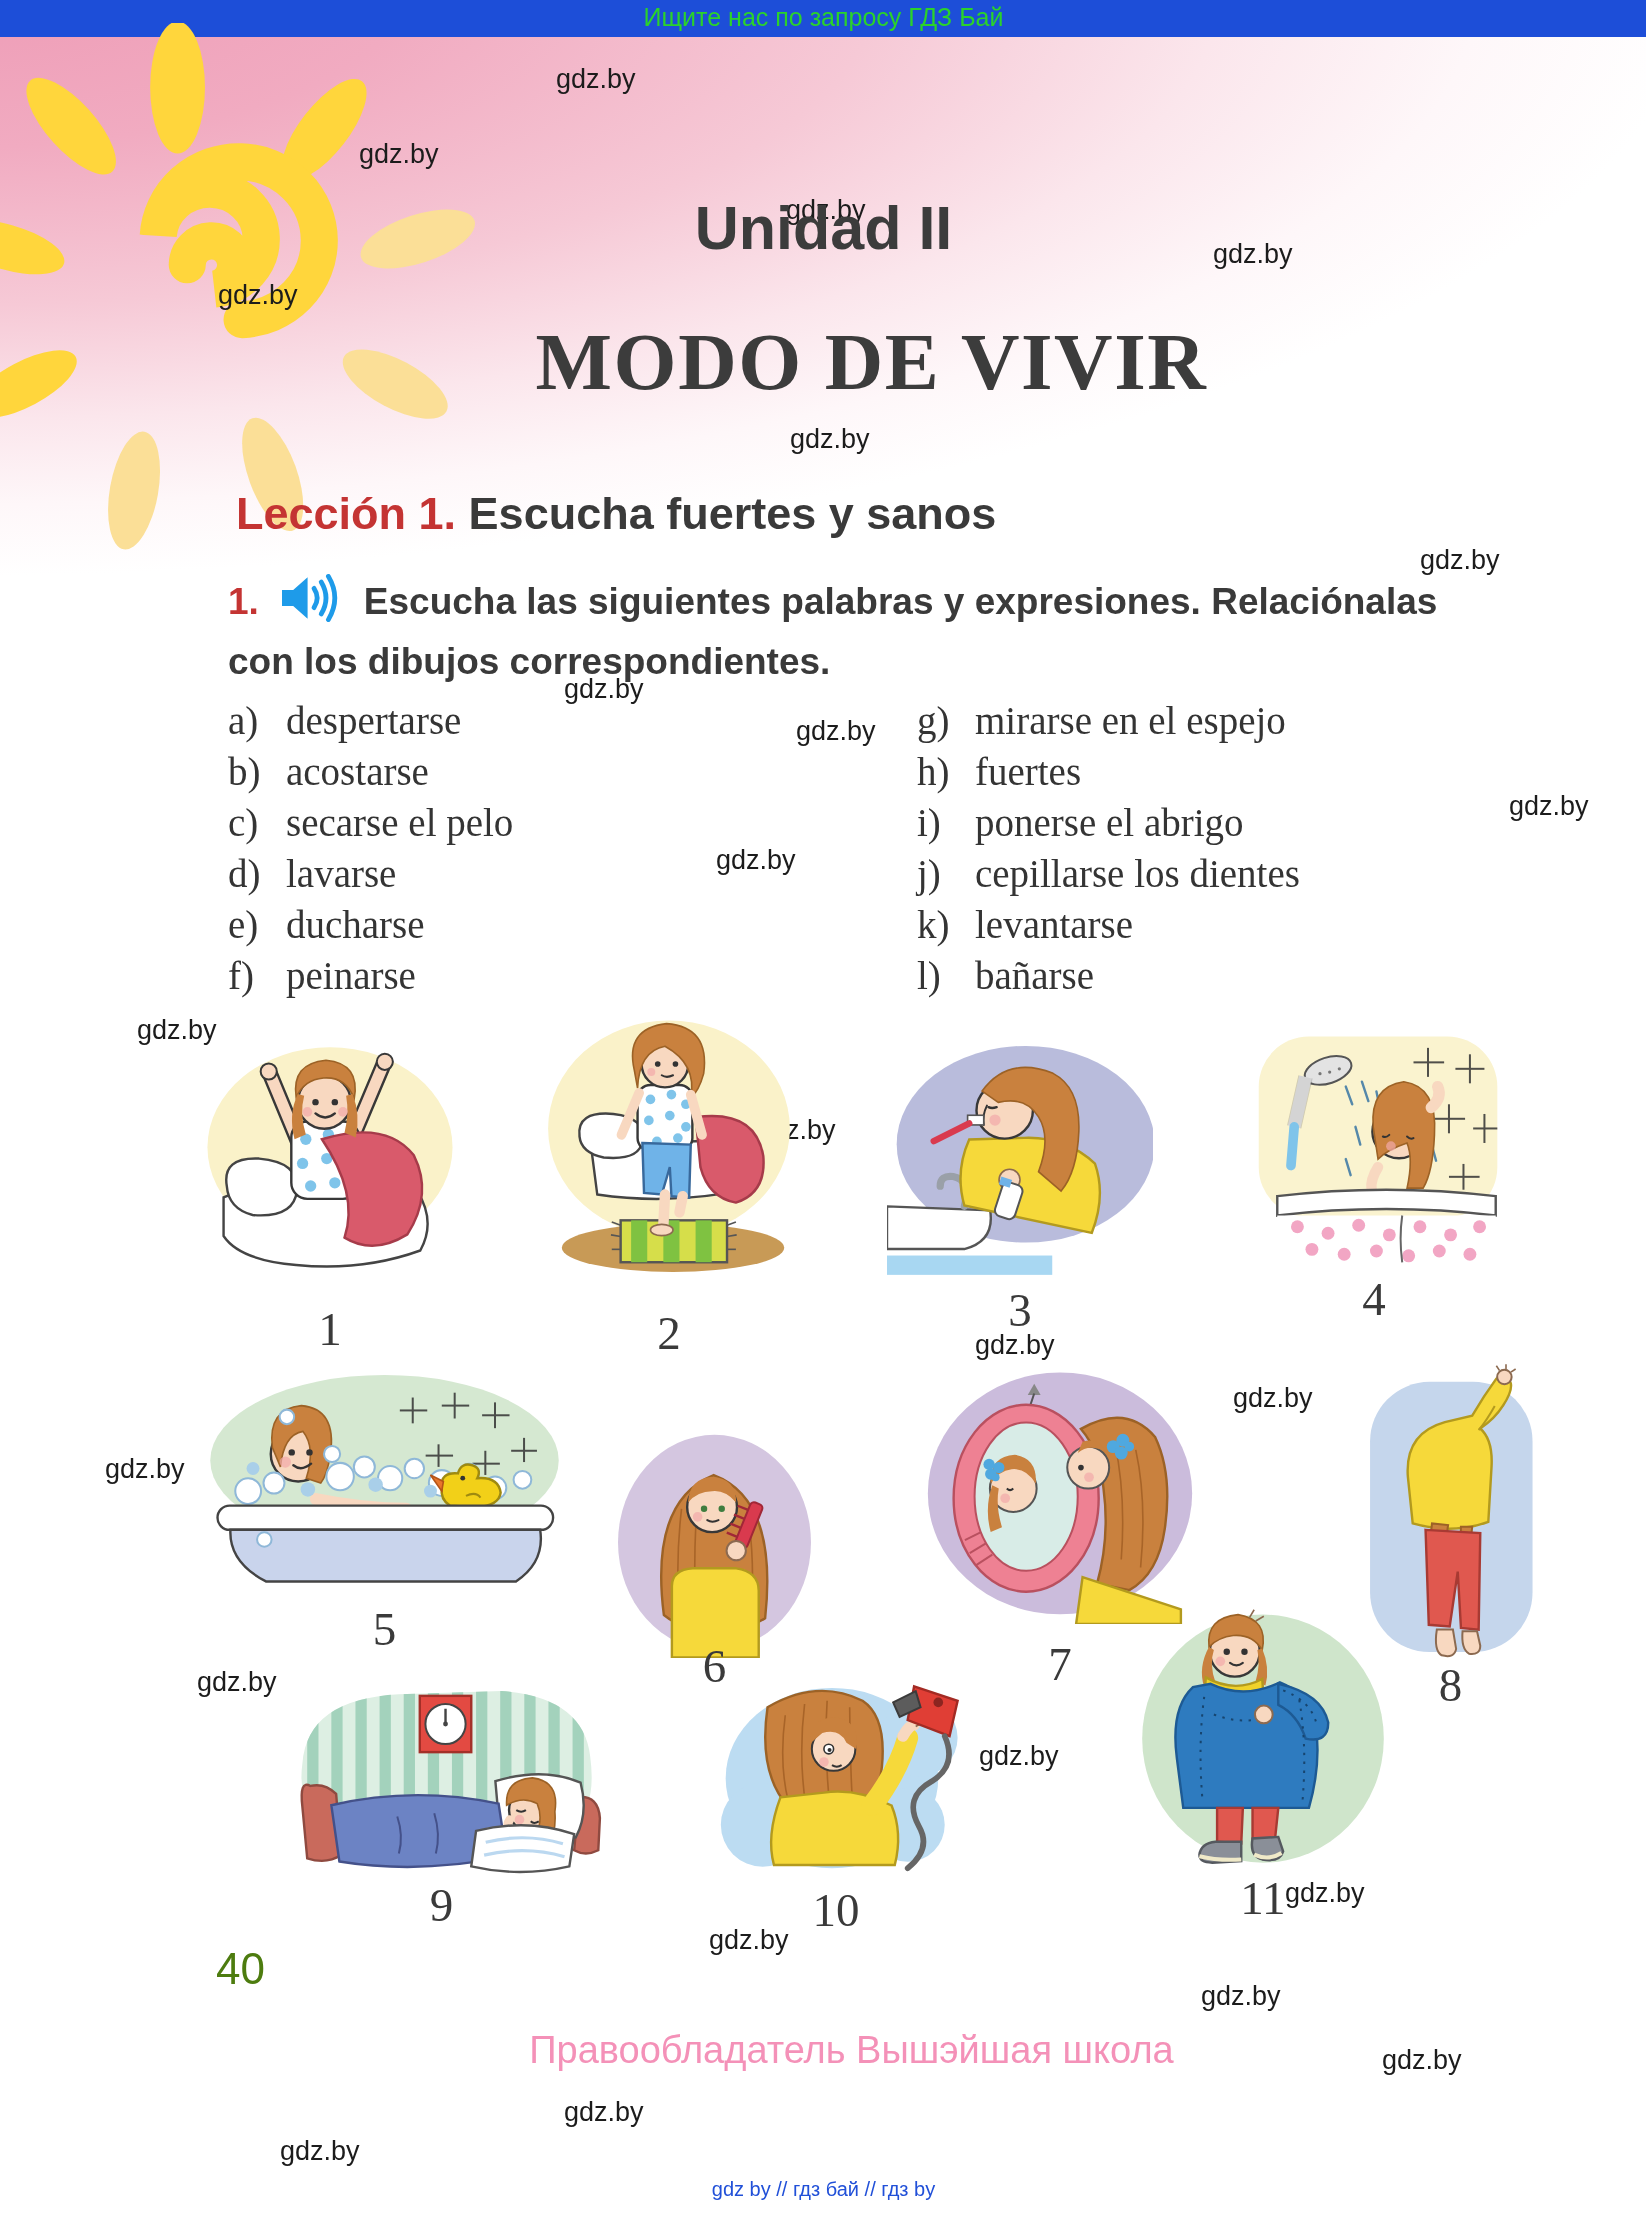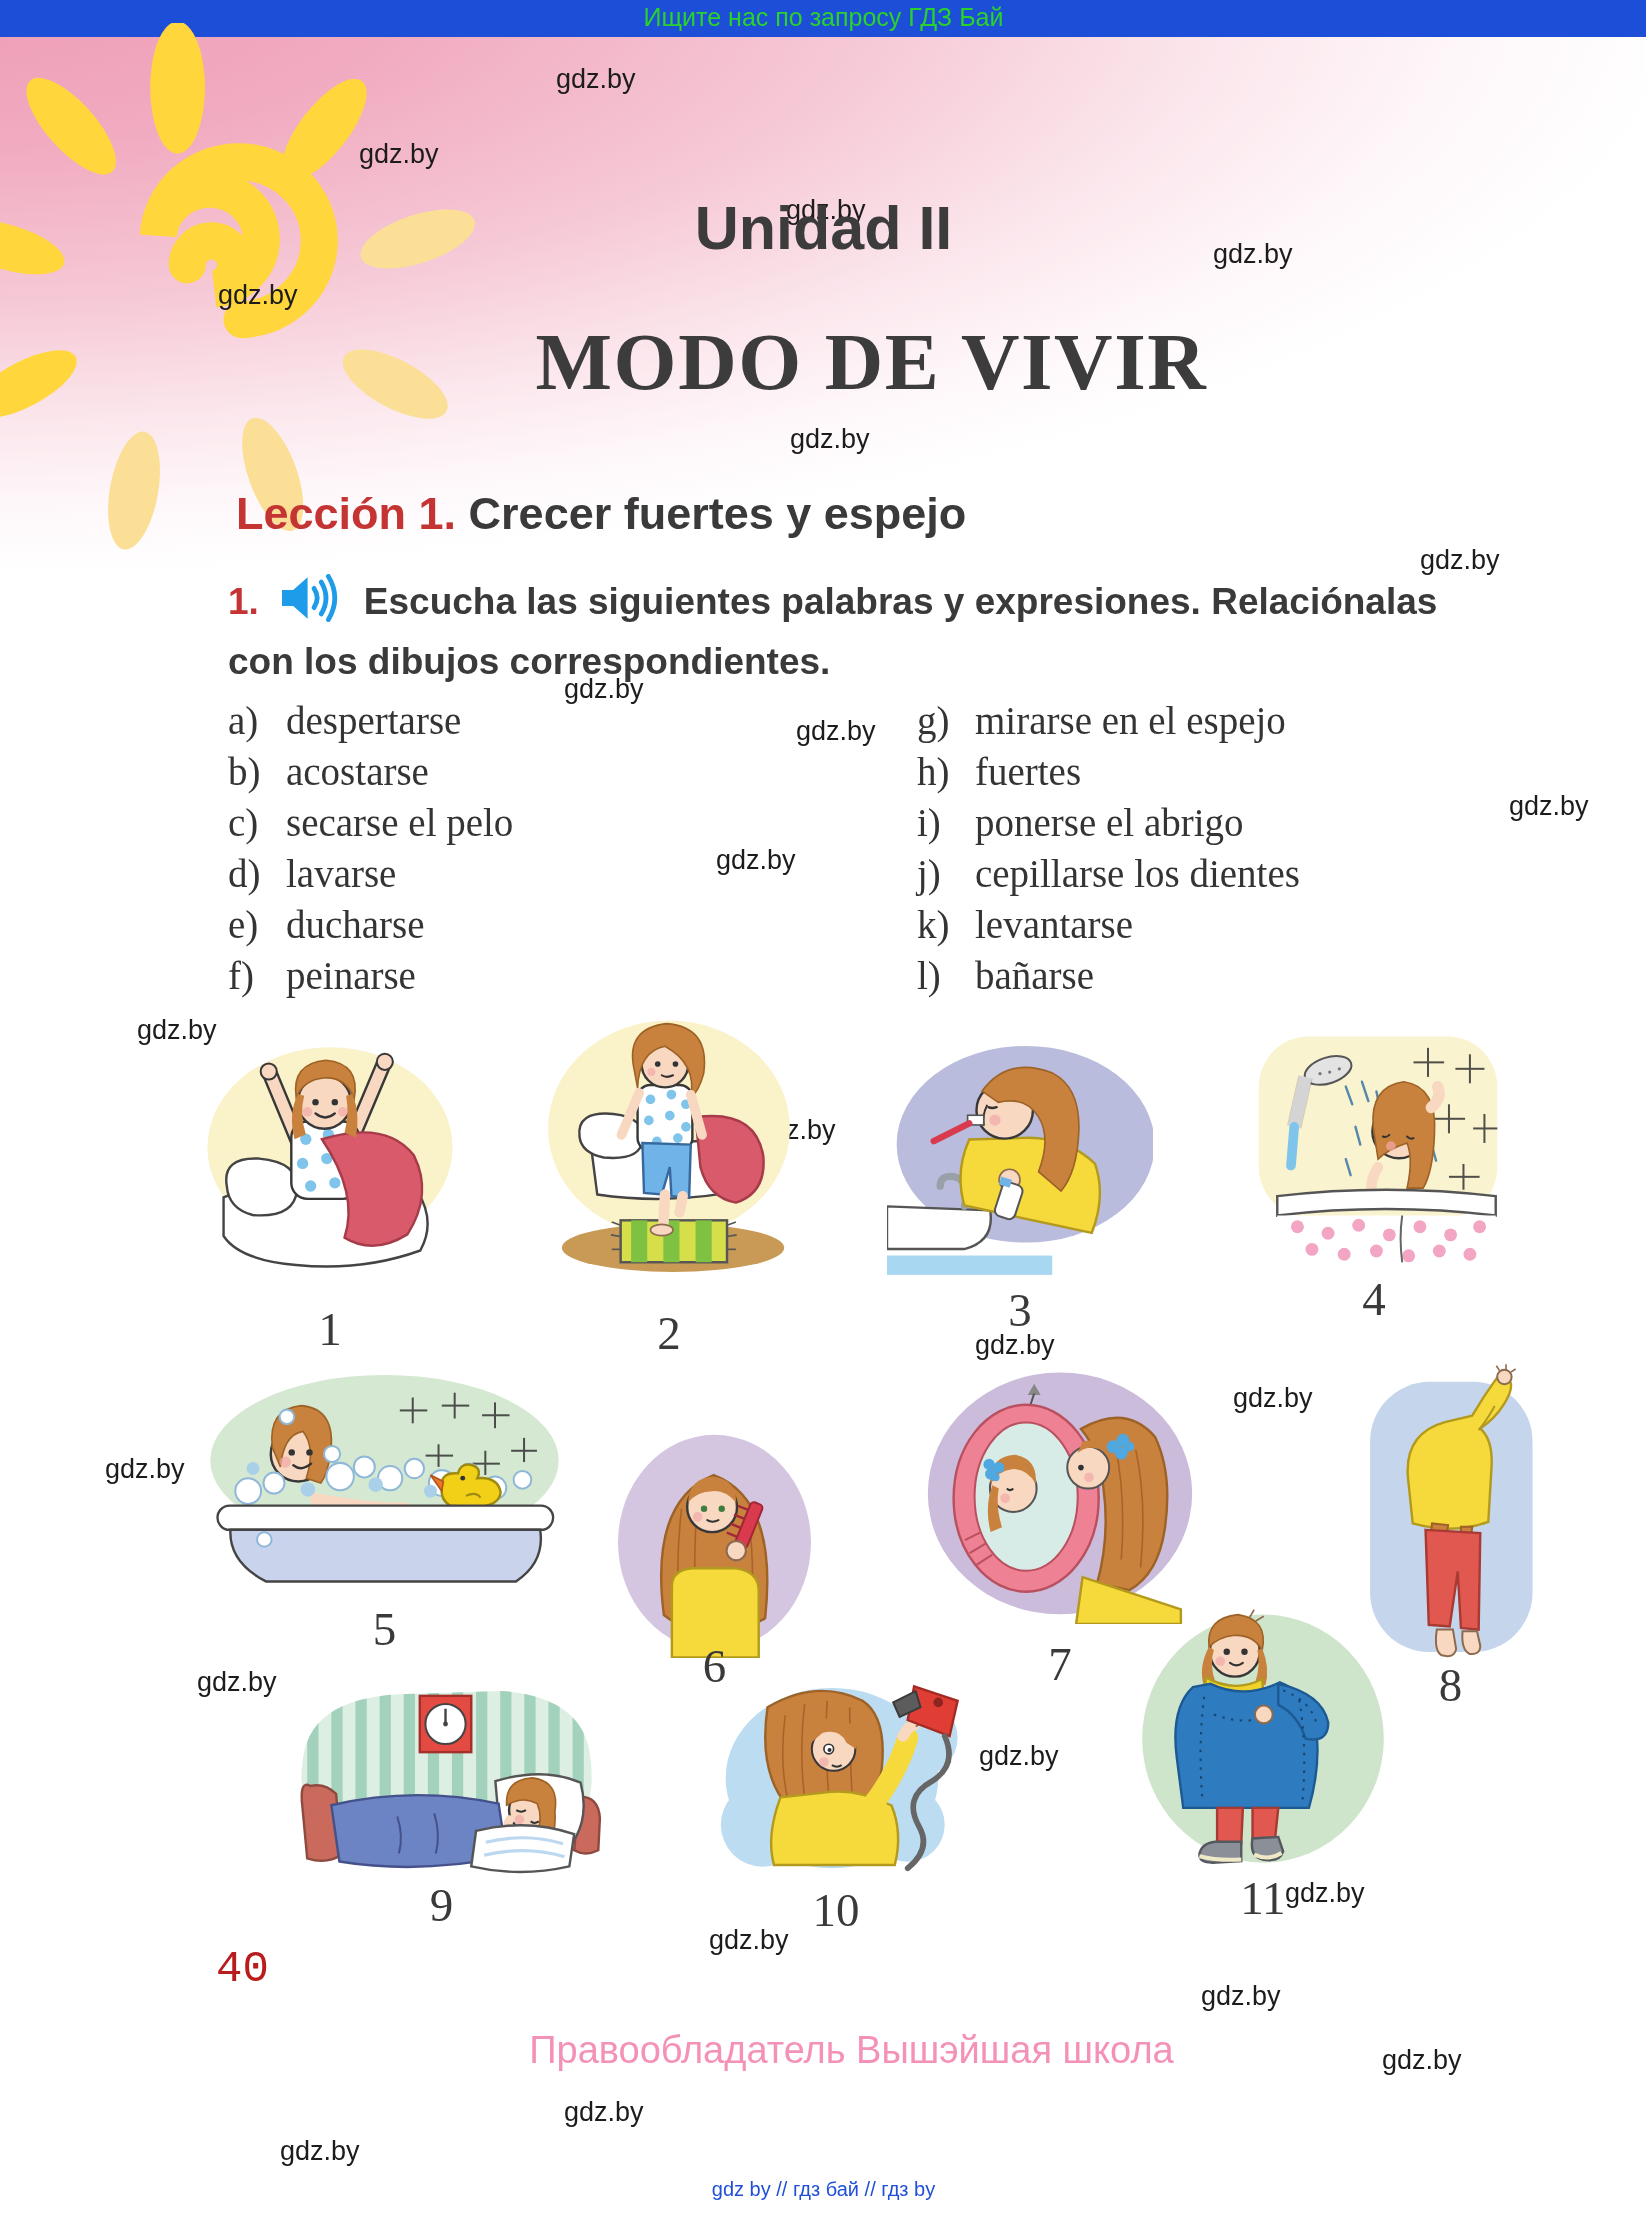--- a/index.html
+++ b/index.html
@@ -73,21 +73,21 @@
   .f5  { left:203px;  top:1370px; width:363px; } .f5  .num { top:232px; }
   .f6  { left:614px;  top:1428px; width:201px; } .f6  .num { top:211px; }
   .f7  { left:923px; top:1366px; width:274px; } .f7  .num { top:271px; }
   .f8  { left:1358px; top:1364px; width:185px; } .f8  .num { top:294px; }
   .f9  { left:260px;  top:1683px; width:363px; } .f9  .num { top:195px; }
   .f10 { left:711px;  top:1675px; width:250px; } .f10 .num { top:208px; }
   .f11 { left:1114px; top:1600px; width:298px; } .f11 .num { top:271px; }
   
   .pagenum {
     position:absolute; left:216px; top:1944px;
-    font-family:Liberation Mono, monospace; font-size:44px; color:#b91c1c;
+    font-family:Liberation Sans, sans-serif; font-size:44px; color:#4d7c0f;
   }
   .copyright {
     position:absolute; left:0; top:2029px; width:100%; text-align:center;
     font-size:38px; color:#f491b8;padding-left:28px;
   }
   .site-line {
     position:absolute; left:0; top:2178px; width:100%; text-align:center;
     font-size:20px; color:#2150d8;
   }
 </style>
@@ -142,21 +142,21 @@
       <span class="wm" style="left: 1382px; top: 2045px;">gdz.by</span>
       <span class="wm" style="left: 564px; top: 2097px;">gdz.by</span>
       <span class="wm" style="left: 280px; top: 2136px;">gdz.by</span>
     </div>
 
   <div class="unit-title">Unidad II</div>
   <div class="unit-subtitle">MODO DE VIVIR</div>
 
   <div class="lesson">
     <span class="red">Lección 1.</span>
-    <span class="dark">Crecer fuertes y espejo</span>
+    <span class="dark">Escucha fuertes y sanos</span>
   </div>
 
   <div class="exercise">
     <span class="ex-num">1.</span><span class="speaker"><svg width="60" height="48" viewBox="0 0 74 60">
           <polygon points="2,20 16,20 34,4 34,56 16,40 2,40" fill="#1e9be9"></polygon>
           <path d="M42 18 Q50 30 42 42" fill="none" stroke="#1e9be9" stroke-width="6" stroke-linecap="round"></path>
           <path d="M51 10 Q63 30 51 50" fill="none" stroke="#1e9be9" stroke-width="6" stroke-linecap="round"></path>
           <path d="M60 3  Q76 30 60 57" fill="none" stroke="#1e9be9" stroke-width="6" stroke-linecap="round"></path>
         </svg></span><span class="ex-text">Escucha las siguientes palabras y expresiones. Relaciónalas con los dibujos correspondientes.</span>
   </div>

